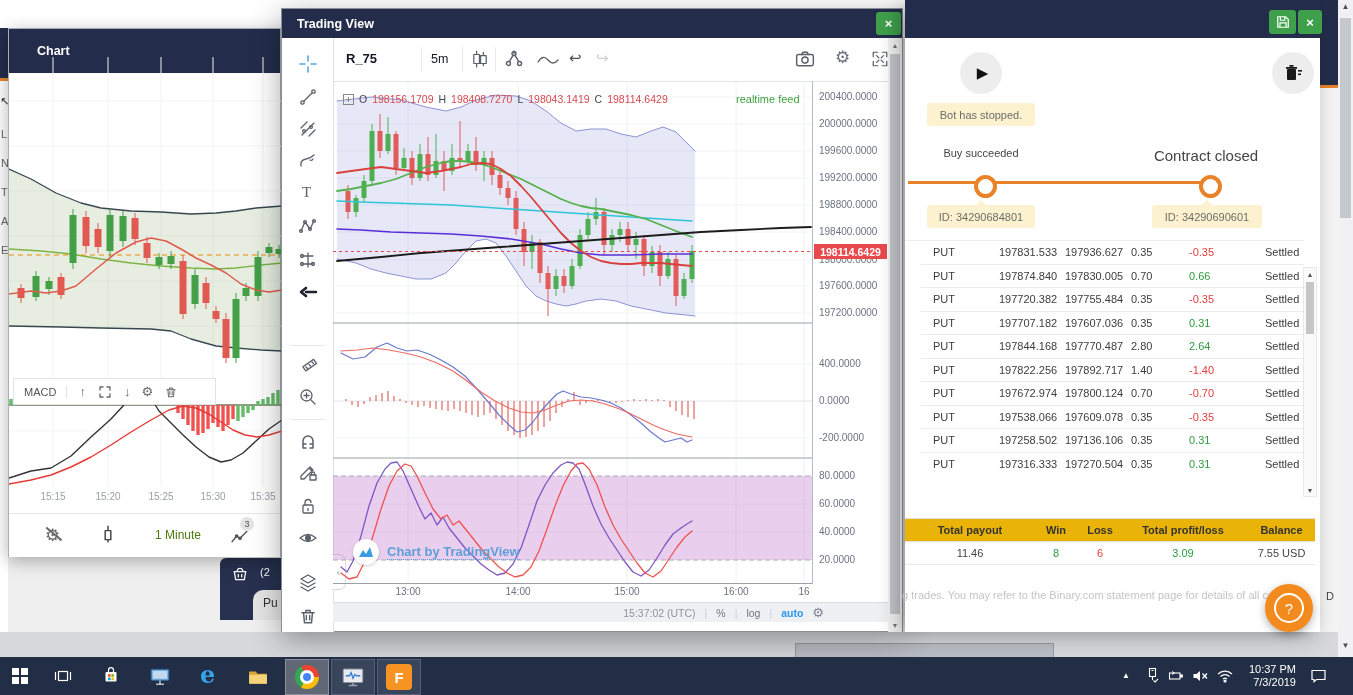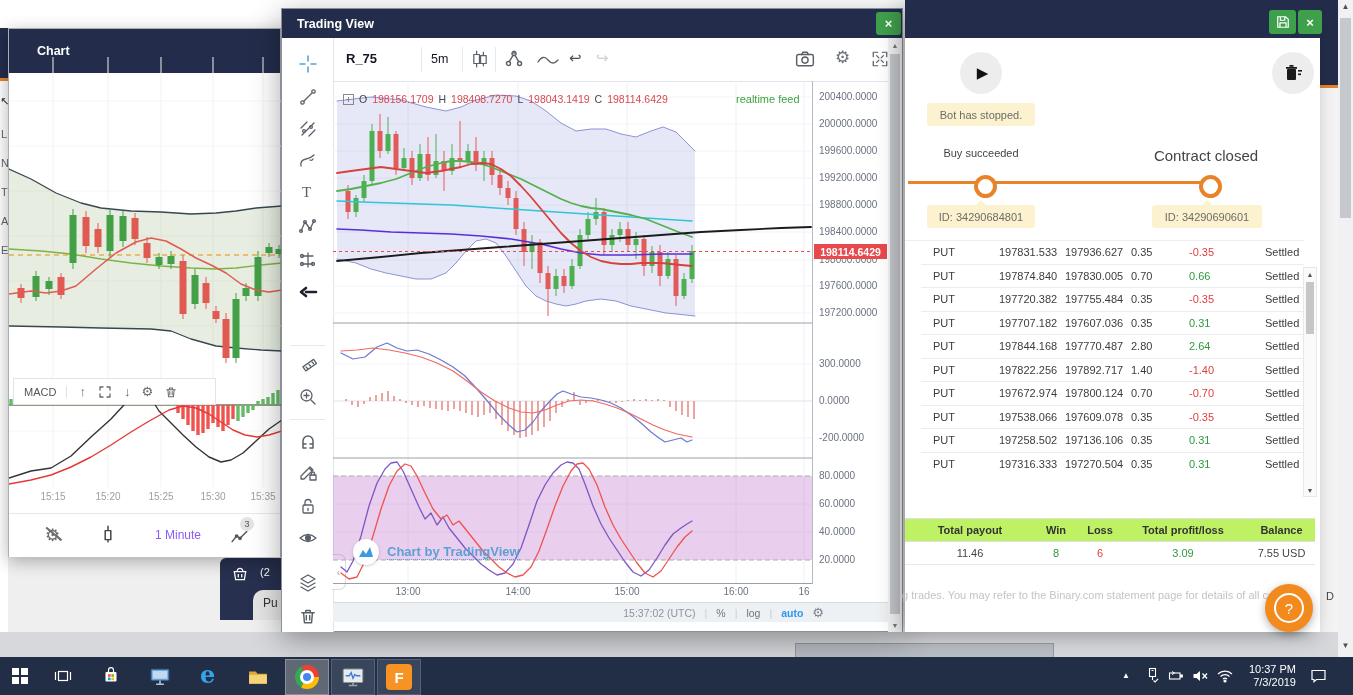--- a/index.html
+++ b/index.html
@@ -228,21 +228,21 @@
       <svg class="icon" width="14" height="14" viewBox="0 0 18 18" style="margin-left:11px;stroke:#666;">
         <path d="M5 6h8l-.8 9H5.8Z M3.5 6h11 M7 6V4h4v2 M7.5 8.5v4 M10.5 8.5v4"></path>
         </svg>
     </div>
 
     <div class="abs" style="left:0;top:484px;width:271px;height:43px;background:#fff;border-top:1px solid #e8e8e8;">
       <span class="abs" style="left:36px;top:11px;width:18px;height:18px;color:#6b6b6b;font-size:17px;font-family:'DejaVu Sans',sans-serif;">⚙<span class="slashline"></span></span>
       <svg class="icon" width="18" height="18" viewBox="0 0 16 16" style="position:absolute;left:90px;top:11px;stroke:#444;">
         <path d="M8 1v4 M8 13v2 M5.5 5h5v8h-5Z"></path>
         </svg>
-      <span class="abs" style="left:133px;top:14px;font-size:12px;color:#8b5cf6;width:72px;text-align:center;">1 Minute</span>
+      <span class="abs" style="left:133px;top:14px;font-size:12px;color:#4d7c0f;width:72px;text-align:center;">1 Minute</span>
       <svg class="icon" width="18" height="16" viewBox="0 0 16 14" style="position:absolute;left:222px;top:14px;stroke:#555;">
         <path d="M1 12 5 7l3 2 6-6"></path>
           <circle cx="5" cy="7" r="1" fill="#555"></circle>
           <circle cx="8" cy="9" r="1" fill="#555"></circle>
         </svg>
       <span class="abs" style="left:231px;top:3px;width:14px;height:14px;border-radius:50%;background:#e3e3e3;color:#555;font-size:9px;display:flex;align-items:center;justify-content:center;">3</span>
     </div>
   </section>
 
   <section class="win" id="tv-window" style="left:281px;top:8px;width:622px;height:624px;border:1px solid #8a8f99;box-sizing:border-box;box-shadow:0 8px 28px rgba(0,0,0,.35);z-index:5;">
@@ -563,21 +563,21 @@
     <div id="tv-axis">
         <span class="axis-lbl" style="left: 537px; top: 82px;">200400.0000</span>
         <span class="axis-lbl" style="left: 537px; top: 109px;">200000.0000</span>
         <span class="axis-lbl" style="left: 537px; top: 136px;">199600.0000</span>
         <span class="axis-lbl" style="left: 537px; top: 163px;">199200.0000</span>
         <span class="axis-lbl" style="left: 537px; top: 190px;">198800.0000</span>
         <span class="axis-lbl" style="left: 537px; top: 217px;">198400.0000</span>
         <span class="axis-lbl" style="left: 537px; top: 245px;">198000.0000</span>
         <span class="axis-lbl" style="left: 537px; top: 271px;">197600.0000</span>
         <span class="axis-lbl" style="left: 537px; top: 298px;">197200.0000</span>
-        <span class="axis-lbl" style="left: 537px; top: 349px;">300.0000</span>
+        <span class="axis-lbl" style="left: 537px; top: 349px;">400.0000</span>
         <span class="axis-lbl" style="left: 537px; top: 386px;">0.0000</span>
         <span class="axis-lbl" style="left: 537px; top: 423px;">-200.0000</span>
         <span class="axis-lbl" style="left: 537px; top: 461px;">80.0000</span>
         <span class="axis-lbl" style="left: 537px; top: 489px;">60.0000</span>
         <span class="axis-lbl" style="left: 537px; top: 517px;">40.0000</span>
         <span class="axis-lbl" style="left: 537px; top: 545px;">20.0000</span>
       </div>
     <div class="abs" style="left:532px;top:235px;width:73px;height:15px;background:#e8494d;color:#fff;font-size:10.5px;font-weight:bold;display:flex;align-items:center;justify-content:center;z-index:3;">
       <span>198114.6429</span>
     </div>
@@ -745,21 +745,21 @@
           </div>
         </div>
     </div>
     <div class="abs" style="left:398px;top:267px;width:14px;height:230px;background:#fafafa;border:1px solid #e8e8e8;box-sizing:border-box;">
       <div style="text-align:center;font-size:7px;color:#555;padding-top:3px;">▲</div>
       <div class="abs" style="left:2px;top:14px;width:8px;height:52px;background:#c6c6c6;"></div>
       <div class="abs" style="left:0;bottom:2px;width:12px;text-align:center;font-size:7px;color:#555;">▼</div>
     </div>
 
     <div class="abs" style="left:0;top:518px;width:410px;">
-      <div class="sumrow" id="summary-head" style="background:#bef264;border-top:1px solid #e0e0e0;border-bottom:1px solid #e0e0e0;font-weight:bold;color:#333;">
+      <div class="sumrow" id="summary-head" style="background:#eab308;border-top:1px solid #e0e0e0;border-bottom:1px solid #e0e0e0;font-weight:bold;color:#333;">
           <span class="tcell" style="">Total payout</span>
           <span class="tcell" style="">Win</span>
           <span class="tcell" style="">Loss</span>
           <span class="tcell" style="">Total profit/loss</span>
           <span class="tcell" style="">Balance</span>
         </div>
       <div class="sumrow" id="summary-vals" style="border-bottom:1px solid #e8e8e8;color:#444;">
           <span class="tcell " style="">11.46</span>
           <span class="tcell pos" style="">8</span>
           <span class="tcell neg" style="">6</span>

